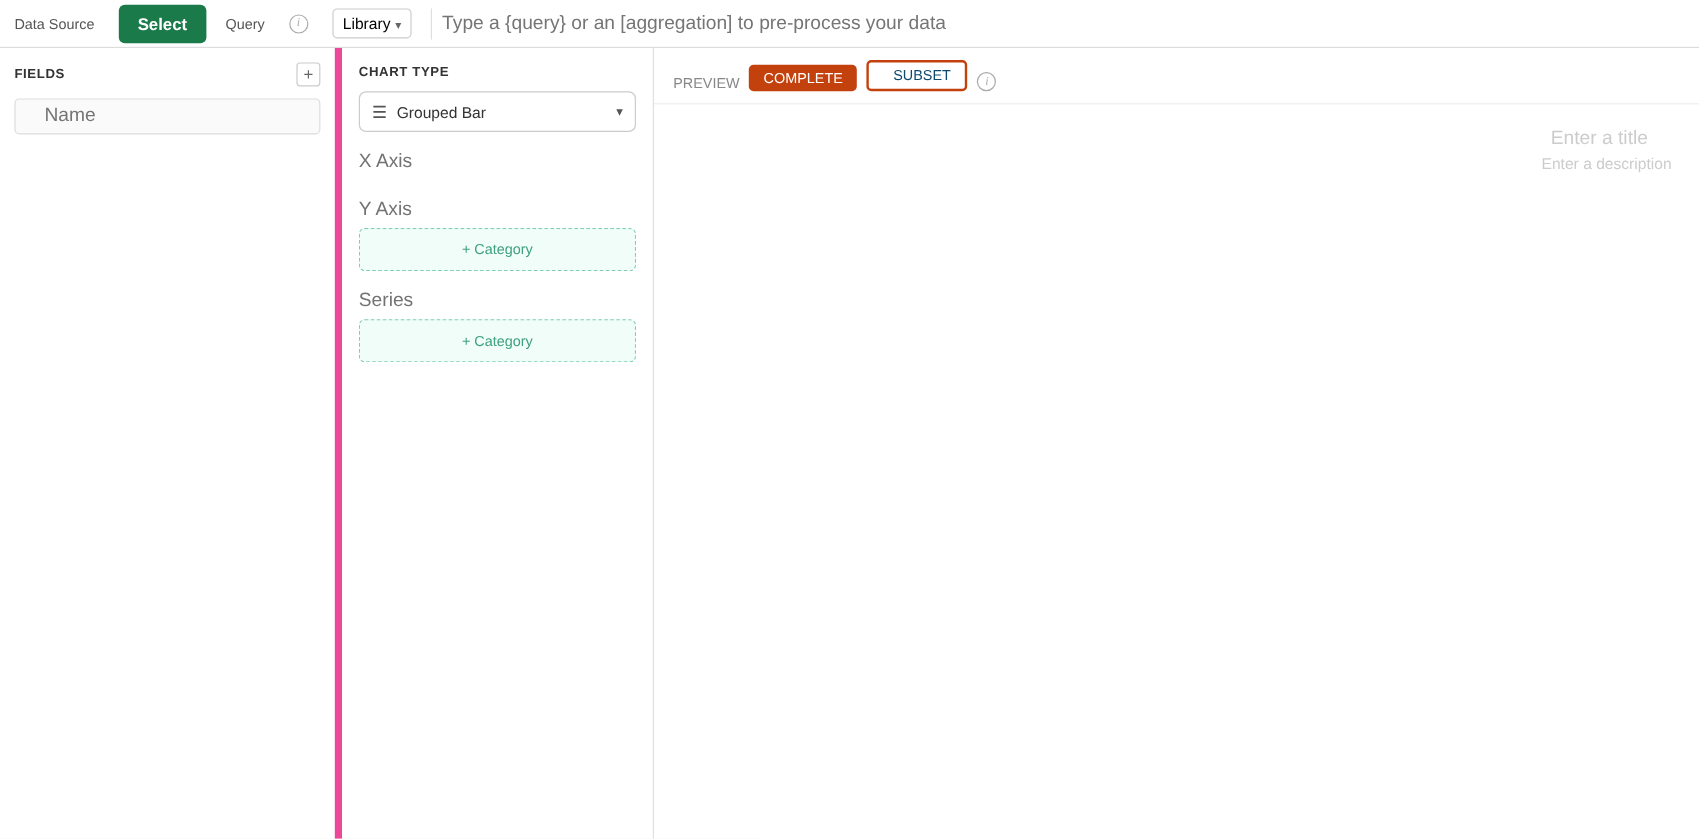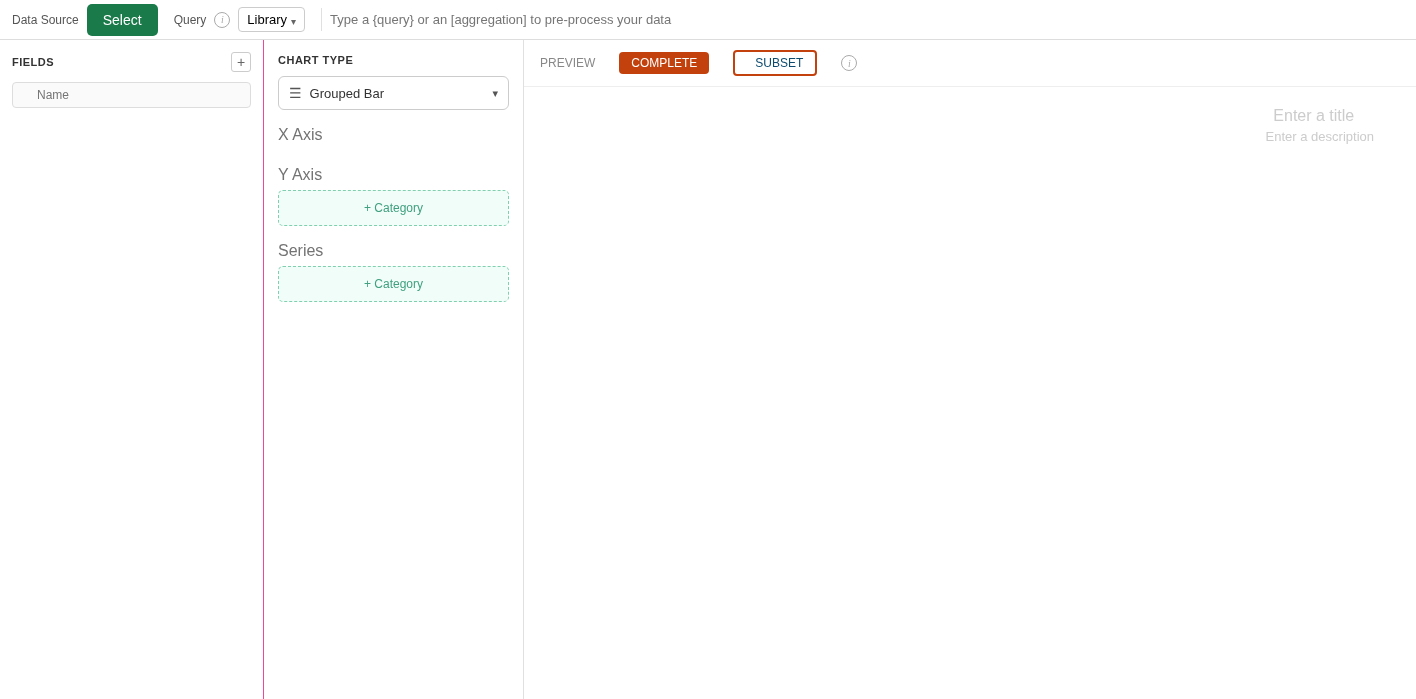--- a/index.html
+++ b/index.html
@@ -7,27 +7,27 @@
 
     .top-bar {
       display: flex;
       align-items: center;
       background: #fff;
       border-bottom: 1px solid #ddd;
       height: 40px;
       padding: 0 12px;
       gap: 16px;
     }
-    .top-bar-section { display: flex; align-items: center; gap: 8px; }
+    .top-bar-section { display: flex; align-items: center; gap: 20px; }
     .top-bar-label { font-size: 12px; color: #555; font-weight: 500; }
     .query-input {
       flex: 1;
       border: none;
       outline: none;
-      font-size: 13px;
+      font-size: 16px;
       color: #999;
       background: transparent;
       padding: 4px 8px;
     }
     .info-icon {
       width: 16px; height: 16px;
       border-radius: 50%;
       border: 1px solid #aaa;
       color: #aaa;
       display: inline-flex; align-items: center; justify-content: center;
@@ -35,23 +35,23 @@
       cursor: default;
     }
 
     .main-layout {
       display: flex;
       height: calc(699px - 40px);
     }
 
     
     .fields-panel {
-      width: 264px;
-      background: #fff;
-      border-right: 1px solid #ec4899;
+      width: 285px;
+      background: #fff;
+      border-right: 6px solid #ec4899;
       display: flex;
       flex-direction: column;
       padding: 12px;
     }
     .fields-header {
       display: flex;
       align-items: center;
       justify-content: space-between;
       margin-bottom: 10px;
     }
@@ -63,21 +63,21 @@
       background: #fff;
       cursor: pointer;
       display: flex; align-items: center; justify-content: center;
       font-size: 14px; color: #666;
     }
     .search-input {
       width: 100%;
       border: 1px solid #ddd;
       border-radius: 4px;
       padding: 5px 8px 5px 24px;
-      font-size: 12px;
+      font-size: 16px;
       color: #999;
       background: #fafafa;
       outline: none;
       position: relative;
     }
     .search-wrapper {
       position: relative;
     }
     .search-wrapper::before {
       content: '🔍';
@@ -151,24 +151,24 @@
 
     
     .preview-panel {
       flex: 1;
       background: #fff;
       display: flex;
       flex-direction: column;
     }
     .preview-header {
       display: flex;
-      align-items: center;
+      align-items: flex-end;
       padding: 10px 16px;
       border-bottom: 1px solid #eee;
-      gap: 24px;
+      gap: 8px;
     }
     .preview-label { font-size: 12px; color: #888; font-weight: 500; }
     .preview-btn {
       padding: 4px 12px;
       border-radius: 4px;
       font-size: 12px;
       cursor: pointer;
       border: none;
     }
     .preview-btn.active { background: #c2410c; color: #fff; }
@@ -179,21 +179,21 @@
       display: flex;
       flex-direction: column;
       align-items: center;
       justify-content: center;
       position: relative;
     }
 
     .chart-title-area {
       position: absolute;
       top: 20px;
-      right: 42px;
+      right: 23px;
       text-align: center;
     }
     .chart-title { color: #ccc; font-size: 16px; }
     .chart-desc { color: #ccc; font-size: 13px; margin-top: 4px; margin-left: 12px; }
 
     .select-data-area {
       display: flex;
       flex-direction: column;
       align-items: center;
       gap: 12px;
@@ -209,21 +209,21 @@
 
     
     .select-button {
       background: #1a7a4a;
       color: #fff;
       border: none;
       border-radius: 6px;
       padding: 10px 0;
       width: 100%;
       font-size: 14px;
-      font-weight: 400;
+      font-weight: 700;
       cursor: pointer;
       text-align: left;
     }
 
     .library-btn {
       display: flex;
       align-items: flex-end;
       gap: 4px;
       border: 1px solid #ccc;
       border-radius: 4px;

